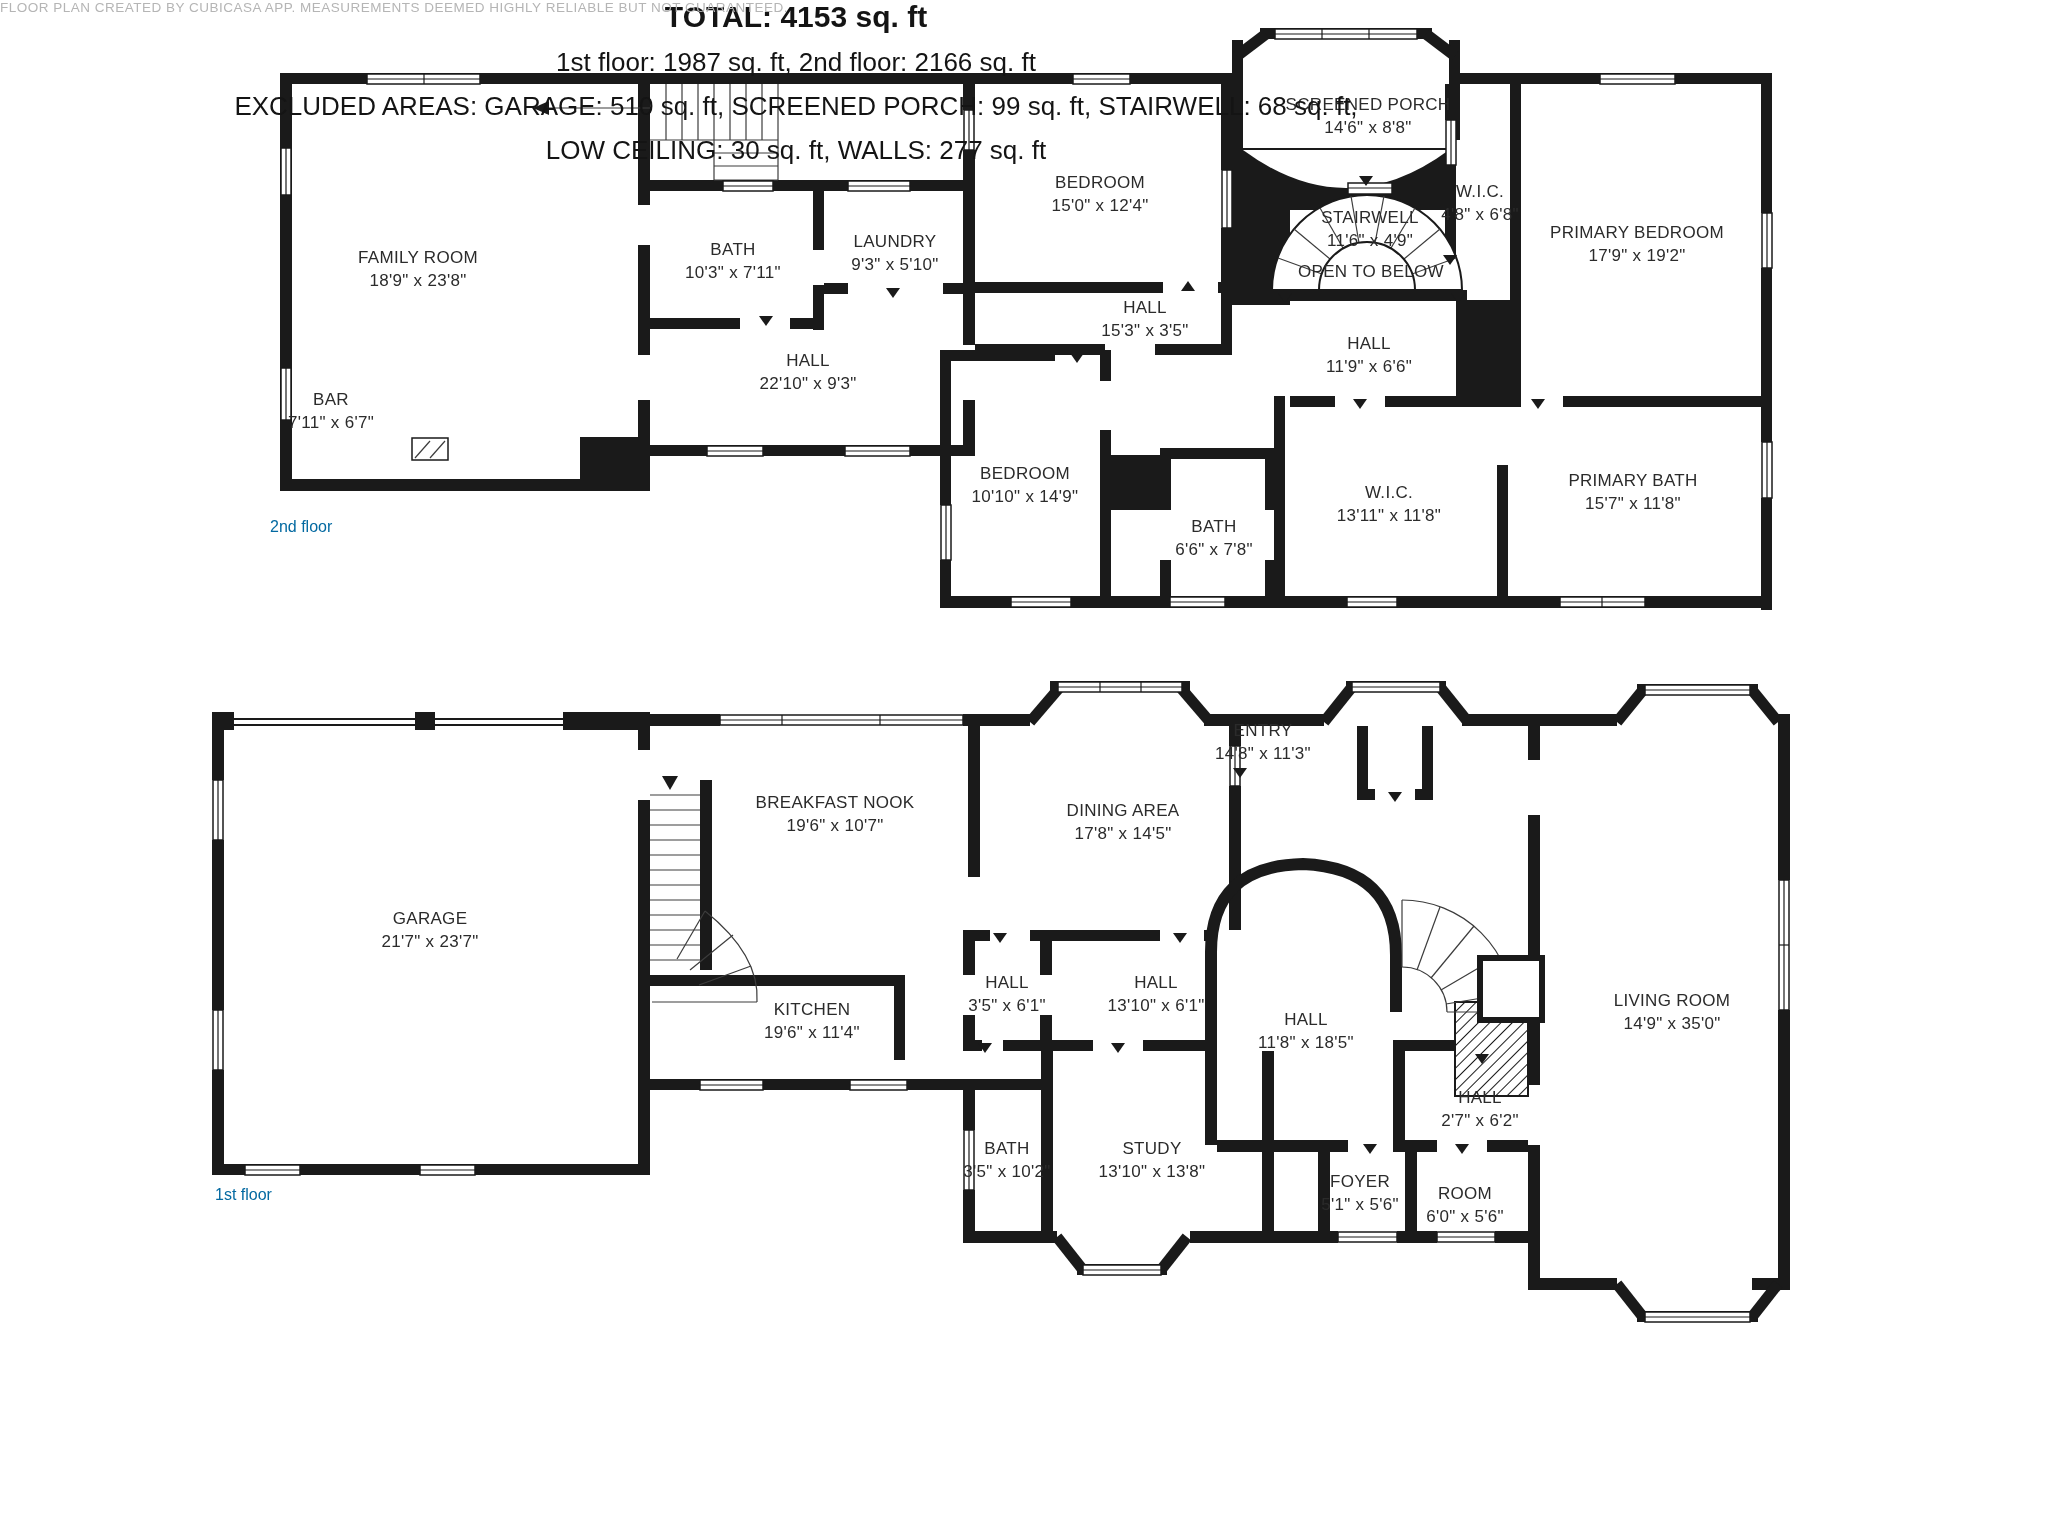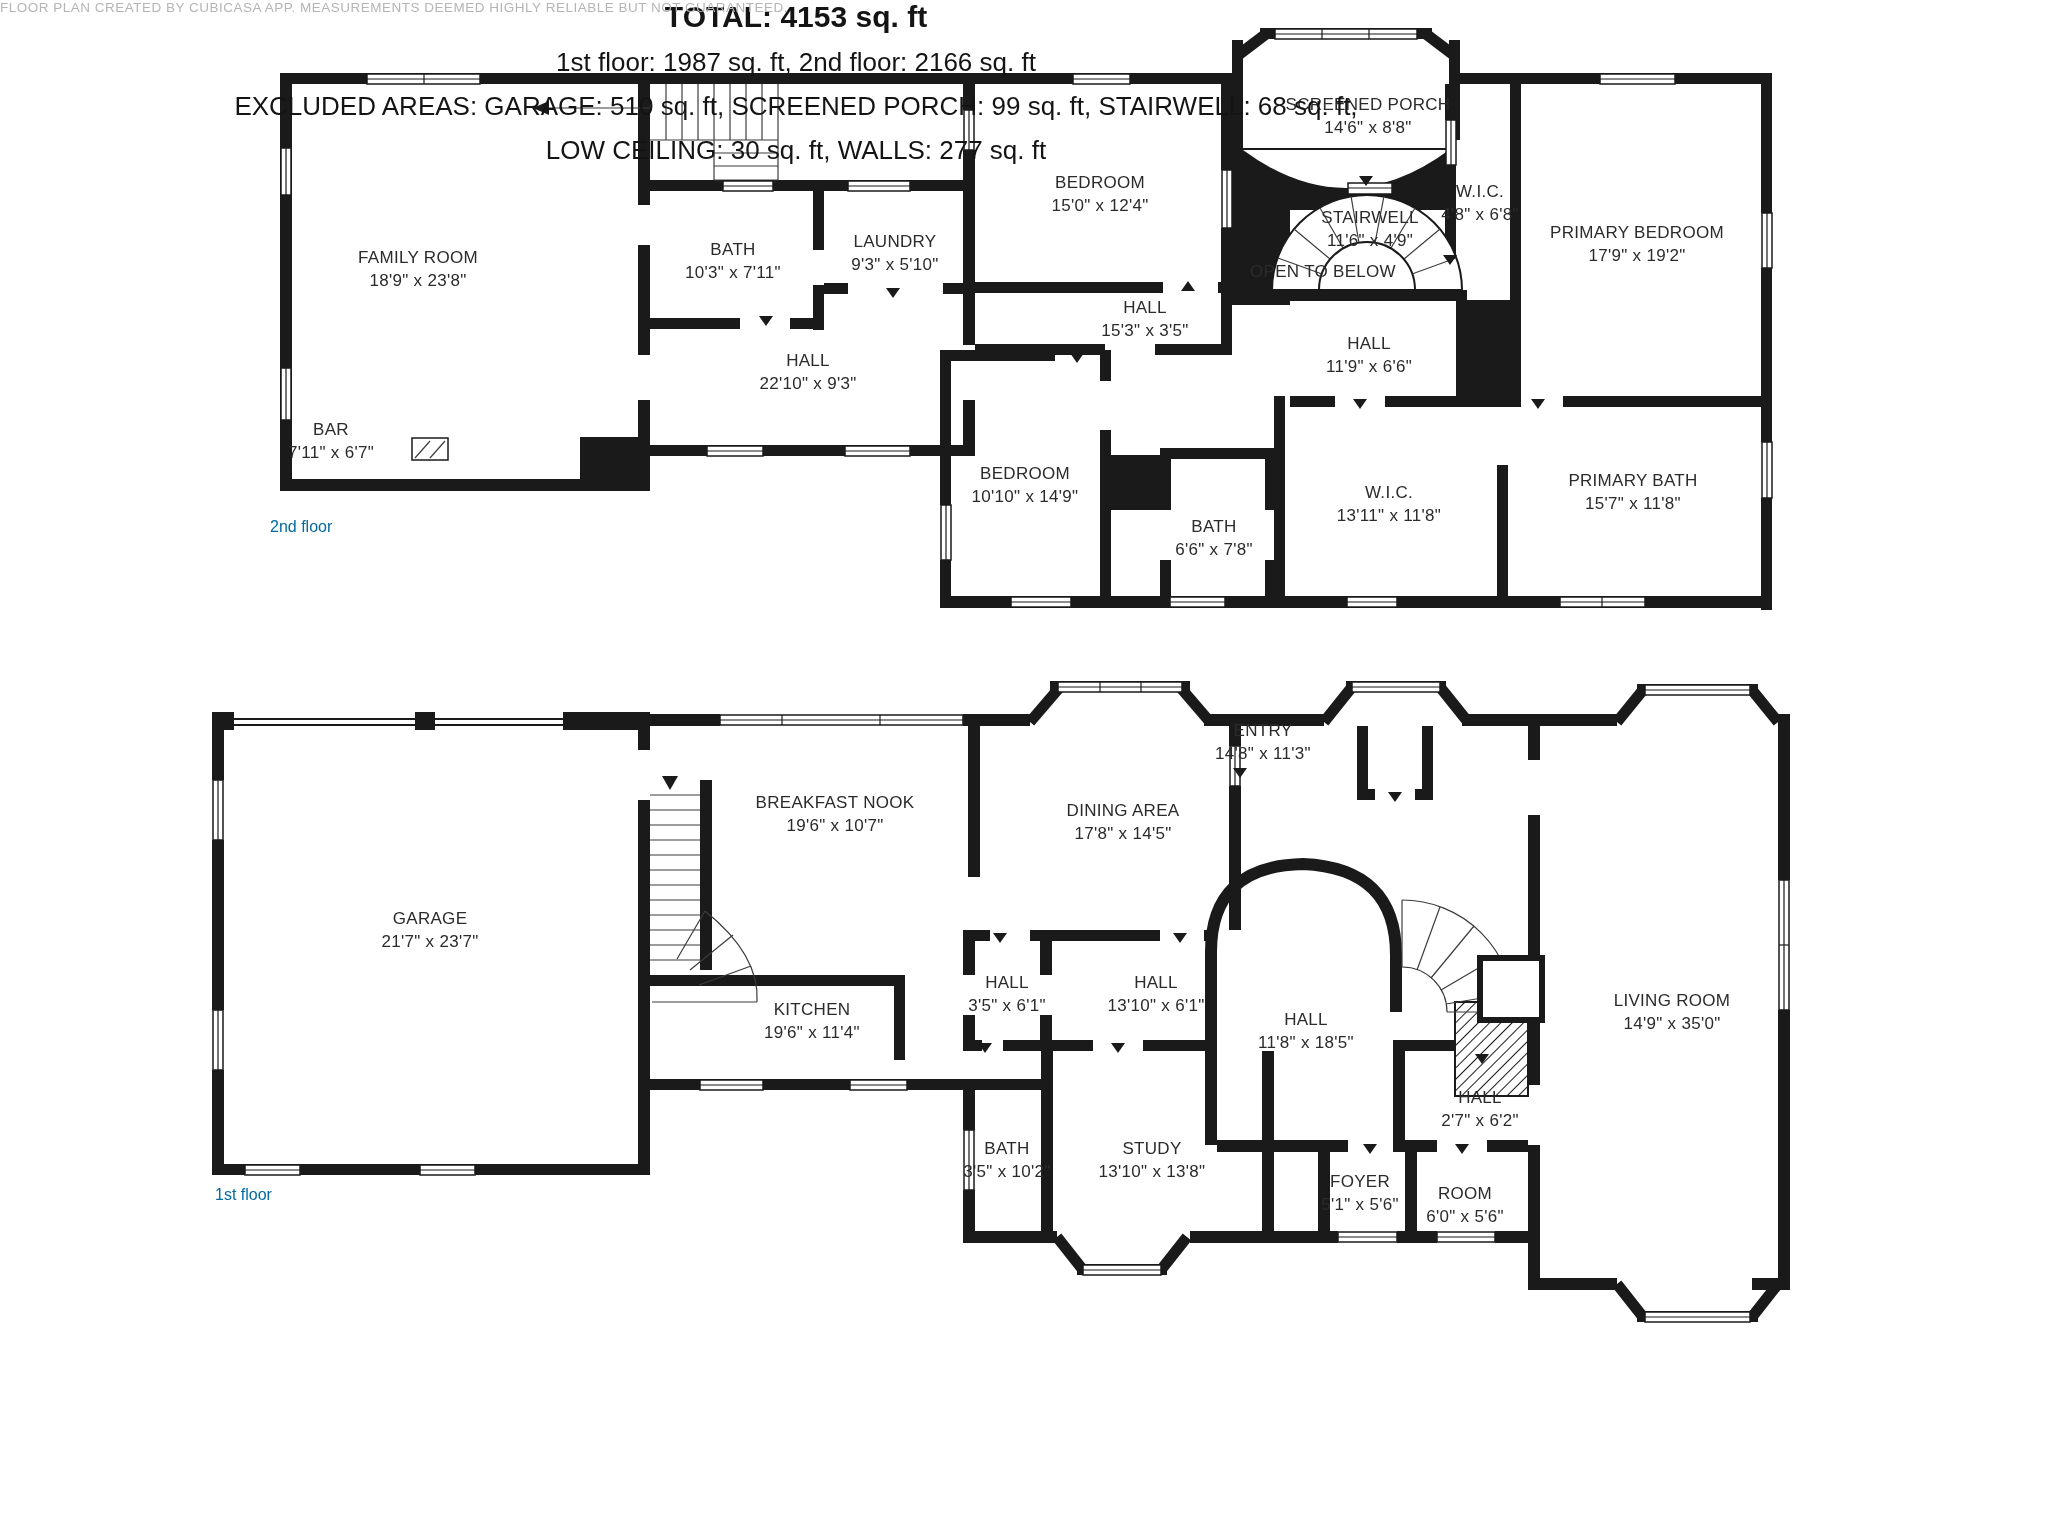--- a/index.html
+++ b/index.html
@@ -370,21 +370,21 @@
     <polygon points="1173,933 1187,933 1180,943"></polygon>
     <polygon points="1475,1054 1489,1054 1482,1064"></polygon>
   </g>
 </svg>
 
 <div>
   <div class="rlabel" style="left:418px;top:270px">
     <span class="rname">FAMILY ROOM</span>
     <span class="rdims">18'9" x 23'8"</span>
   </div>
-  <div class="rlabel" style="left:331px;top:442px">
+  <div class="rlabel" style="left:331px;top:412px">
     <span class="rname">BAR</span>
     <span class="rdims">7'11" x 6'7"</span>
   </div>
   <div class="rlabel" style="left:733px;top:262px">
     <span class="rname">BATH</span>
     <span class="rdims">10'3" x 7'11"</span>
   </div>
   <div class="rlabel" style="left:895px;top:254px">
     <span class="rname">LAUNDRY</span>
     <span class="rdims">9'3" x 5'10"</span>
@@ -398,21 +398,21 @@
     <span class="rdims">15'0" x 12'4"</span>
   </div>
   <div class="rlabel" style="left:1368px;top:117px">
     <span class="rname">SCREENED PORCH</span>
     <span class="rdims">14'6" x 8'8"</span>
   </div>
   <div class="rlabel" style="left:1370px;top:230px">
     <span class="rname">STAIRWELL</span>
     <span class="rdims">11'6" x 4'9"</span>
   </div>
-  <div class="rnote" style="left:1323px;top:272px">OPEN TO BELOW</div>
+  <div class="rnote" style="left:1371px;top:272px">OPEN TO BELOW</div>
   <div class="rlabel" style="left:1480px;top:204px">
     <span class="rname">W.I.C.</span>
     <span class="rdims">4'8" x 6'8"</span>
   </div>
   <div class="rlabel" style="left:1637px;top:245px">
     <span class="rname">PRIMARY BEDROOM</span>
     <span class="rdims">17'9" x 19'2"</span>
   </div>
   <div class="rlabel" style="left:1145px;top:320px">
     <span class="rname">HALL</span>

